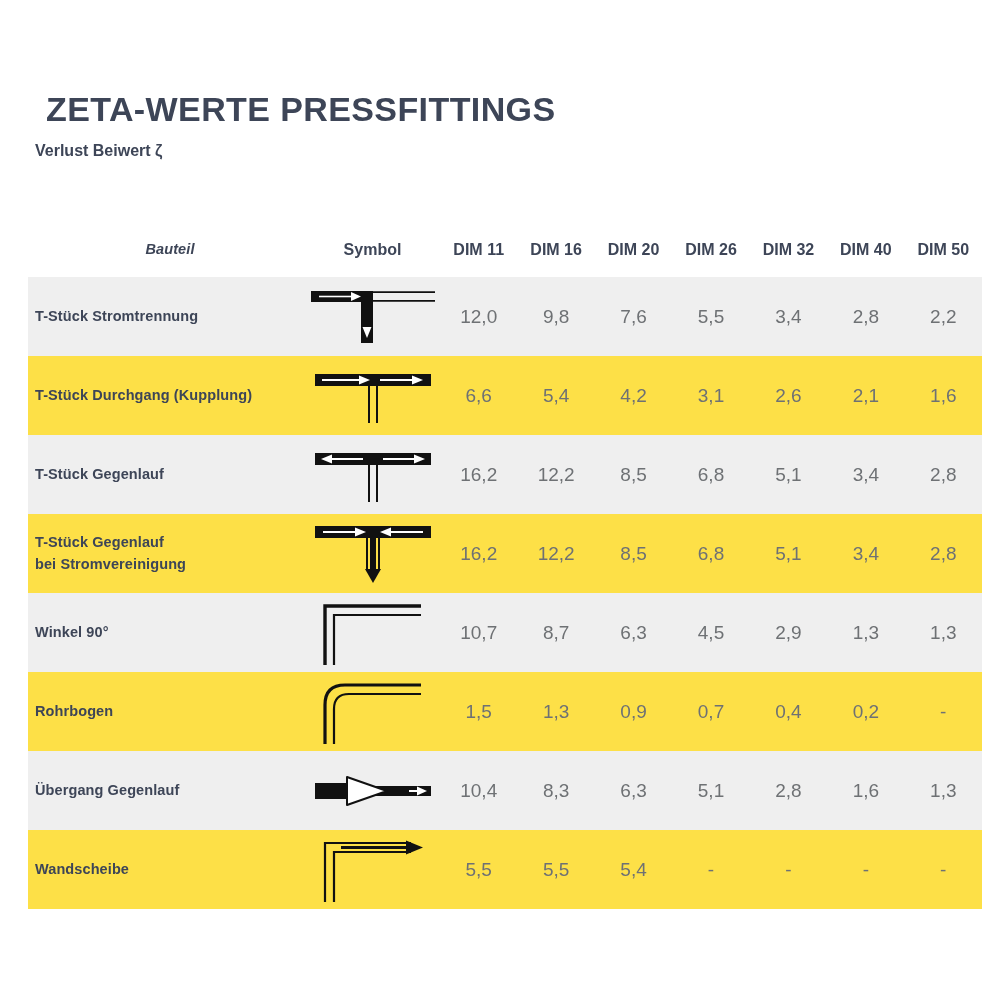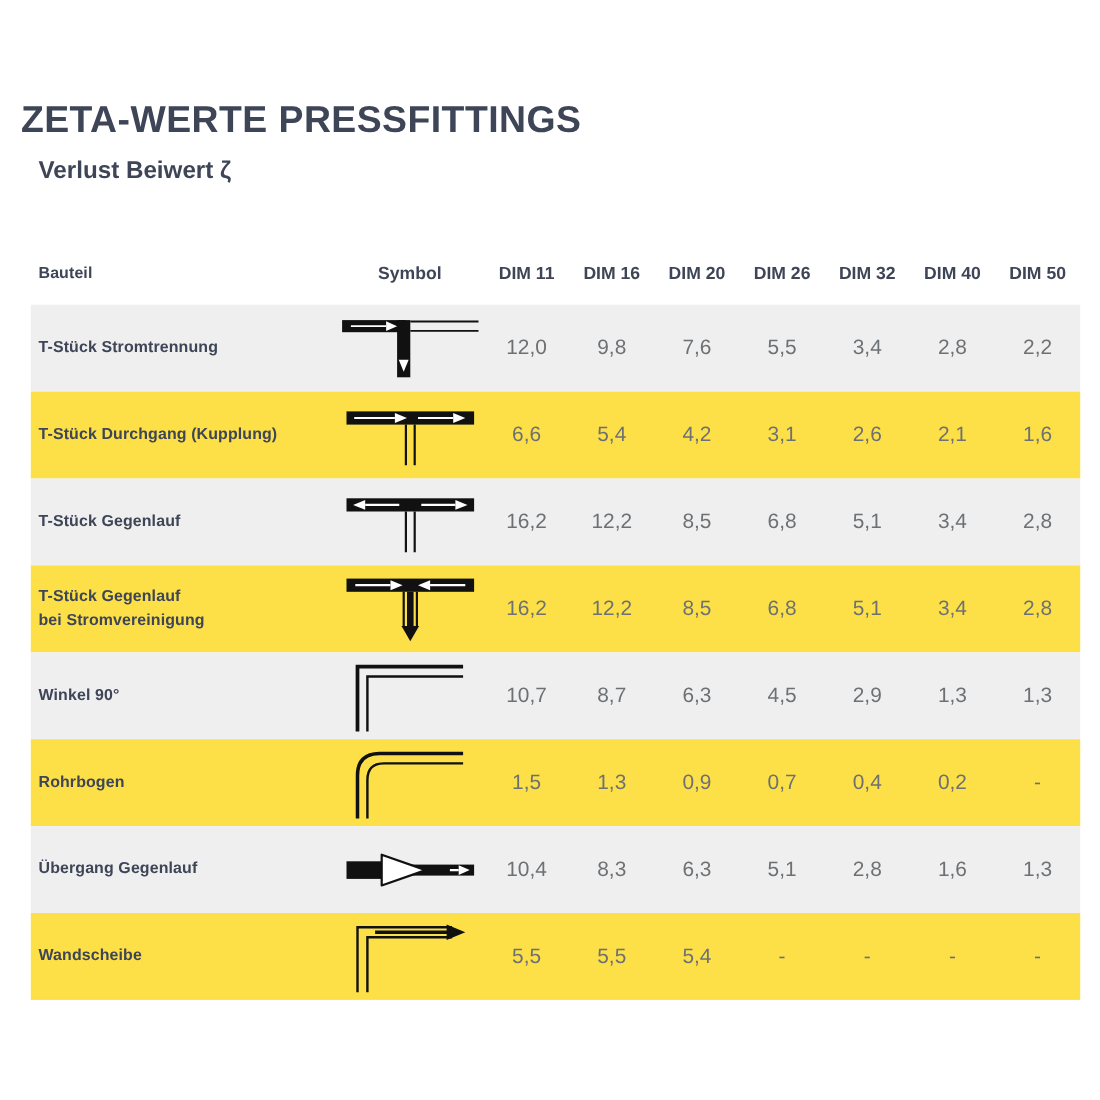--- a/index.html
+++ b/index.html
@@ -1,41 +1,41 @@
 <!DOCTYPE html>
 <html><head>
 <meta charset="utf-8">
 <style>
   * { margin:0; padding:0; box-sizing:border-box; }
   html,body { background:#ffffff; }
   body { font-family:"Liberation Sans", sans-serif; }
   .page { position:relative; width:1000px; height:1000px; background:#ffffff; overflow:hidden; }
 
   .title {
-    position:absolute; left:19px; top:90px;
+    position:absolute; left:46px; top:90px;
     font-size:34px; font-weight:bold; letter-spacing:.4px;
     color:#3d4557;
   }
   .subtitle {
     position:absolute; left:35px; top:142px;
-    font-size:22px; font-weight:bold; color:#3d4557;
+    font-size:16px; font-weight:bold; color:#3d4557;
   }
 
   .table { position:absolute; left:28px; top:222px; width:954px; }
 
   .thead, .trow {
     display:grid;
     grid-template-columns:277px 135px repeat(7, 1fr);
     align-items:center;
   }
   .thead { height:55px; }
   .thead .cell {
     font-size:16px; font-weight:bold; color:#3d4557; text-align:center;
   }
-  .thead .label-cell { text-align:left; padding-left:7px; }
+  .thead .label-cell { text-align:center; padding-left:7px;font-style:italic; }
 
   .trow { height:79px; background:#fde047; }
   .trow:nth-child(odd) { background:#efefef; }
 
   .cell.label-cell {
     padding-left:7px; font-size:14.5px; font-weight:bold;
     color:#3d4557; line-height:1.45; letter-spacing:.1px;
   }
   .cell.symbol-cell { display:flex; justify-content:center; align-items:center; }
   .cell.value-cell { text-align:center; font-size:19px; color:#6e7174; }

